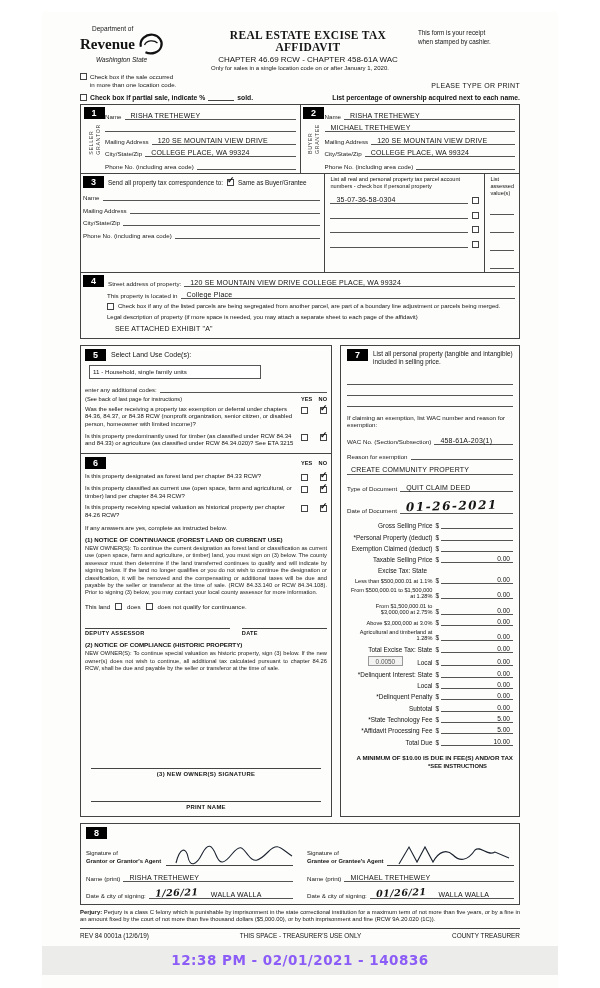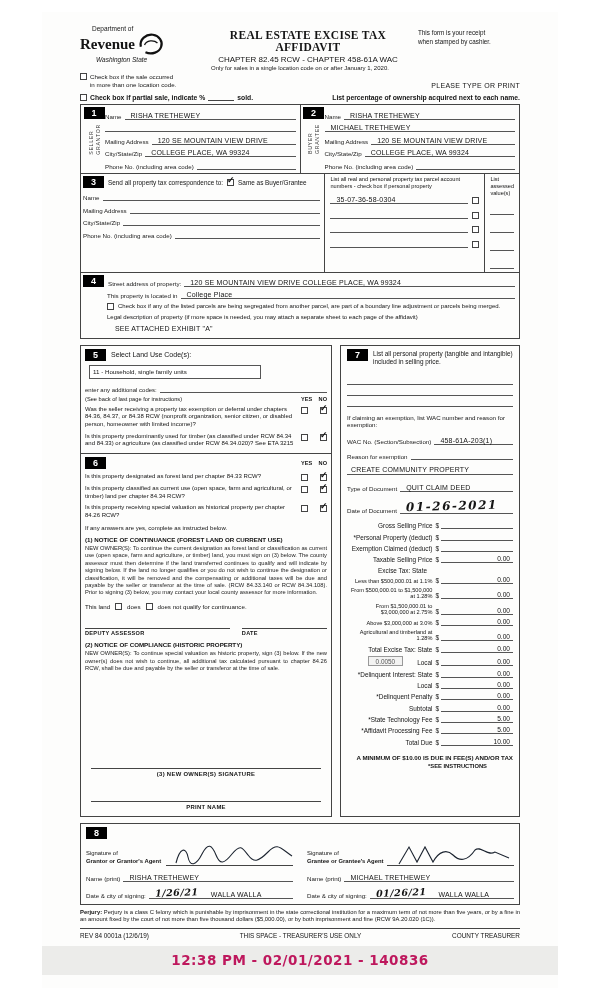--- a/index.html
+++ b/index.html
@@ -132,42 +132,42 @@
   .hand { font-family:"DejaVu Serif", serif; font-style:italic; font-weight:bold; font-size:9.5px;
           display:inline-block; transform:rotate(-2deg); letter-spacing:0.5px; }
   .dc-line { border-bottom:1px solid #555; padding:0 6px 0 6px; display:flex; align-items:flex-end; }
 
   
   .perjury { font-size:5.85px; line-height:1.35; margin-top:4px; text-align:justify; }
   .perjury .b { font-weight:bold; }
   .footbar { display:flex; justify-content:space-between; align-items:flex-end; border-top:1px solid #444;
              margin-top:4px; padding-top:3px; font-size:6.4px; }
   .stamp-band { margin:7px -38px 0; background:#ececea; text-align:center; padding:5px 0 6px; }
-  .stamp { font-size:13.5px; font-weight:bold; color:#be185d; letter-spacing:0.5px; font-family:"DejaVu Sans", sans-serif;text-align:right; }
+  .stamp { font-size:13.5px; font-weight:bold; color:#8b5cf6; letter-spacing:0.5px; font-family:"DejaVu Sans", sans-serif;text-align:right; }
 </style>
 </head>
 <body>
 
 <div class="page">
 
   <div class="hdr">
     <div class="logo">
       <div class="dept">Department of</div>
       <div class="revrow">
         <span class="rev">Revenue</span>
         <svg class="swoosh" width="28" height="24" viewBox="0 0 30 26">
           <path d="M4 16 C2 8 10 2 17 3 C24 4 28 10 26 16 C24 22 16 25 9 22" fill="none" stroke="#111" stroke-width="2.4"></path>
           <path d="M8 14 C10 9 18 8 22 12" fill="none" stroke="#111" stroke-width="1.4"></path>
         </svg>
       </div>
       <div class="wastate">Washington State</div>
     </div>
     <div class="titleblock">
       <div class="main-title">REAL ESTATE EXCISE TAX AFFIDAVIT</div>
-      <div class="chapter">CHAPTER 82.45 RCW - CHAPTER 458-61A WAC</div>
+      <div class="chapter">CHAPTER 46.69 RCW - CHAPTER 458-61A WAC</div>
     </div>
     <div class="receipt">
       <div>This form is your receipt</div>
       <div>when stamped by cashier.</div>
     </div>
   </div>
   <div class="only-note">Only for sales in a single location code on or after January 1, 2020.</div>
 
   <div class="mlrow">
     <div class="mll">

